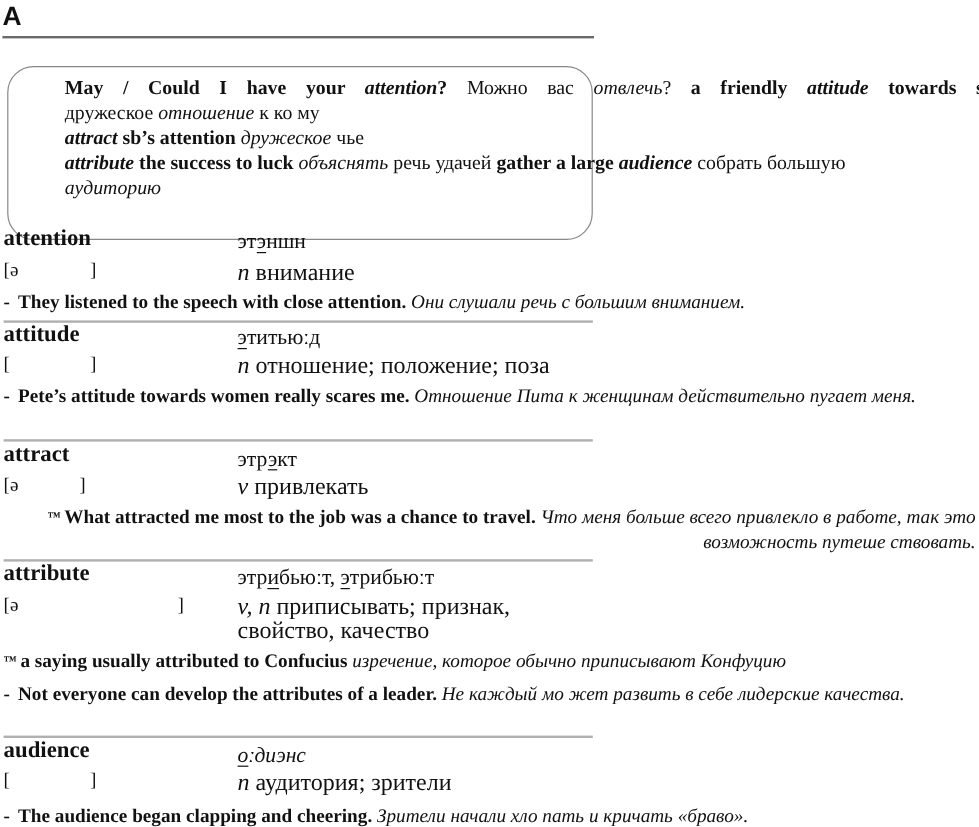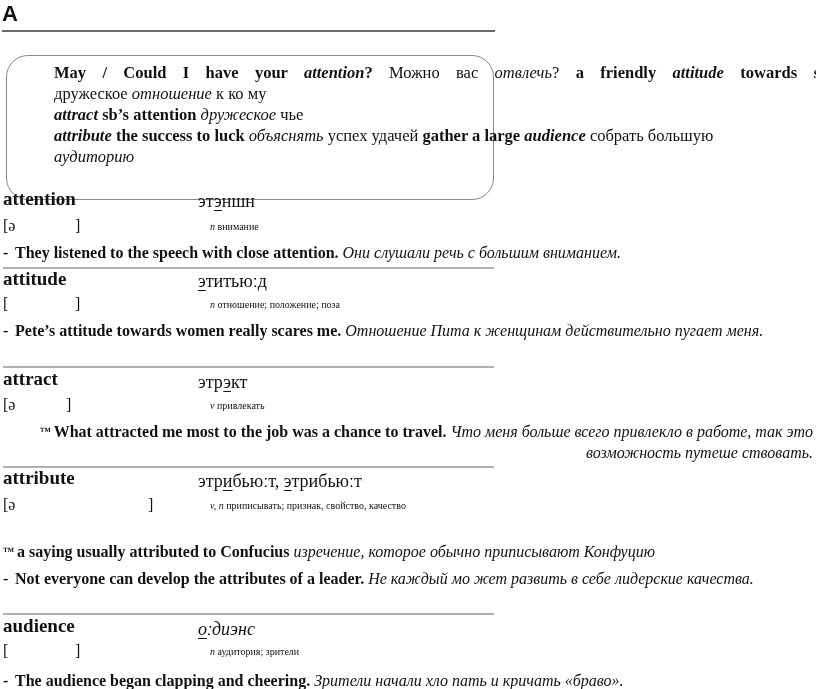--- a/index.html
+++ b/index.html
@@ -13,39 +13,39 @@
   .box-text { position:absolute; left:18px; top:62px; width:775px; font-size:16.5px; line-height:21px;margin-left:36px; }
   .box-text p { margin:0; }
   .just { text-align:justify; text-align-last:justify; }
   b { font-weight:bold; }
   i { font-style:italic; }
   .entry { position:absolute; left:3px; width:810px; font-size:16px; }
   .hw { position:absolute; left:0; font-weight:bold; font-size:19px; }
   .tr { position:absolute; left:195px; font-size:18px; }
   .br { position:absolute; left:0; font-size:16px; }
   .br .close { position:absolute; }
-  .def { position:absolute; left:195px; font-size:10px; line-height:20px; width:300px;margin-left:12px; }
+  .def { position:absolute; left:195px; font-size:20px; line-height:20px; width:300px; }
   .ex { position:absolute; left:0; font-size:16px; line-height:21px; width:810px; }
   .rule { position:absolute; left:3px; width:491px; height:2px; background:#b0b0b0; }
   .u { text-decoration:underline; text-underline-offset:3px; }
   .mark { font-size:11px; font-weight:bold; vertical-align:2px; margin-right:3px; }
   .dash { display:inline-block; width:12px; font-weight:bold; }
 </style>
 </head>
 <body>
 
 <div class="letter">A</div>
 <div class="top-rule"></div>
 
 <div class="box"></div>
 <div class="box-text">
   <p class="just"><b>May / Could I have your </b><b><i>attention</i></b><b>? </b><span>Можно вас </span><i>отвлечь</i><span>? </span><b>a friendly </b><b><i>attitude</i></b><b> towards sb</b></p>
   <p><span>дружеское </span><i>отношение</i><span> к ко му</span></p>
   <p><b><i>attract</i></b><b> sb’s attention </b><i>дружеское</i><span> чье</span></p>
-  <p><b><i>attribute</i></b><b> the success to luck </b><i>объяснять</i><span> успех удачей </span><b>gather a large </b><b><i>audience</i></b><span> собрать большую</span></p>
+  <p><b><i>attribute</i></b><b> the success to luck </b><i>объяснять</i><span> речь удачей </span><b>gather a large </b><b><i>audience</i></b><span> собрать большую</span></p>
   <p><i>аудиторию</i></p>
 </div>
 
 <div class="entry" style="top:188px;">
   <div class="hw" style="top:0;">attention</div>
   <div class="tr" style="top:3px;"><span>эт</span><span class="u">э</span><span>ншн</span></div>
   <div class="br" style="top:29px;"><span>[ə</span><span class="close" style="left:72px;">]</span></div>
   <div class="def" style="top:29px;"><i>n</i><span> внимание</span></div>
   <div class="ex" style="top:54px;"><span class="dash">-</span><b>They listened to the speech with close attention.</b><i> Они слушали речь с большим вниманием.</i></div>
 </div>

